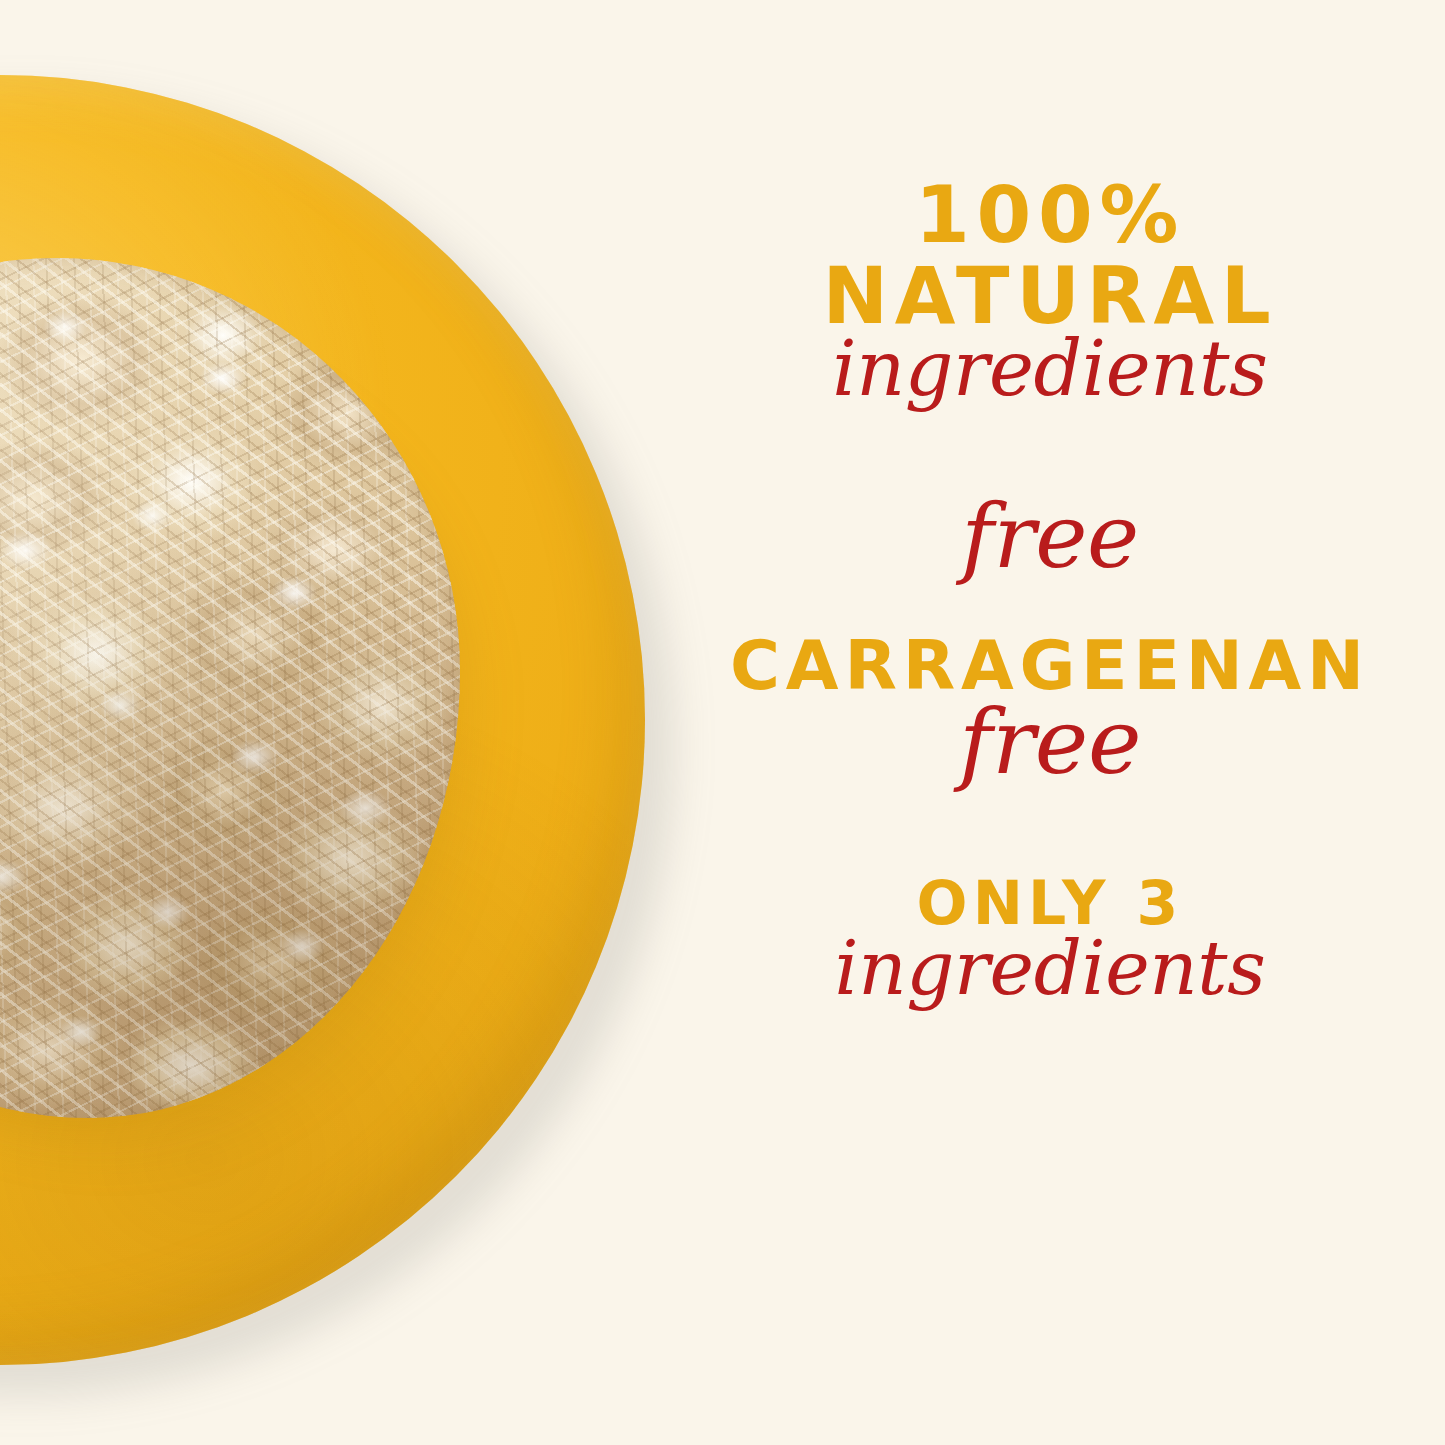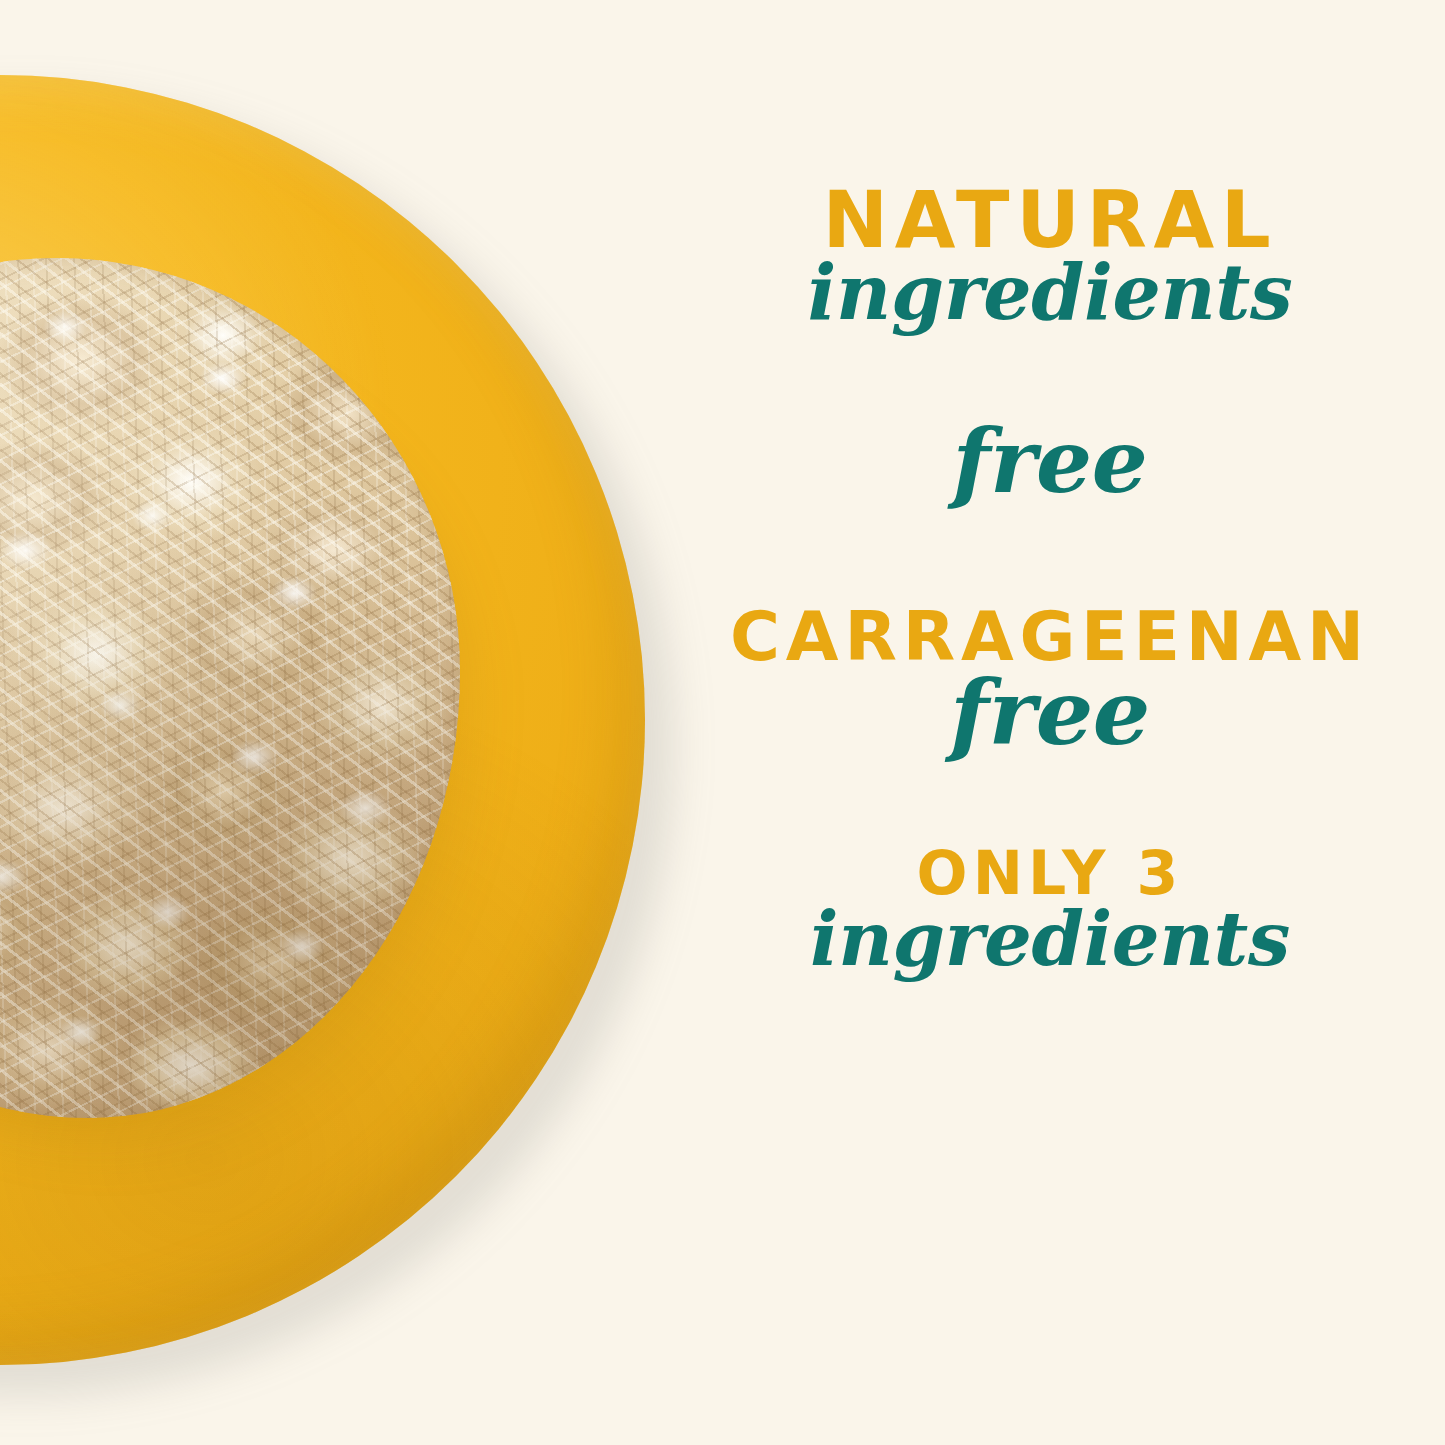--- a/index.html
+++ b/index.html
@@ -154,41 +154,41 @@
   }
   .claim{
     width:100%;
     text-align:center;
     display:flex;
     flex-direction:column;
     align-items:center;
   }
   .claim.c1{margin-top:28px;}
   .claim.c2{margin-top:88px;}
-  .claim.c3{margin-top:98px;}
+  .claim.c3{margin-top:52px;}
   .claim.c4{margin-top:88px;}
 
   .cap{
     color:#e9a812;
     font-family:"DejaVu Sans", sans-serif;
     font-weight:bold;
     letter-spacing:0.085em;
     line-height:0.96;
     text-transform:uppercase;
     white-space:nowrap;
   }
   .cap.l1{font-size:80px;}
   .cap.l2{font-size:80px; margin-top:4px;}
   .cap.one{font-size:80px;}
 
   .script{
-    color:#0f766e;
+    color:#b91c1c;
     font-family:"DejaVu Serif", "Liberation Serif", serif;
     font-style:italic;
-    font-weight:bold;
+    font-weight:normal;
     font-size:96px;
     line-height:1.0;
     letter-spacing:-0.005em;
     white-space:nowrap;
     margin-top:-2px;
   }
   .script.sm{font-size:92px;}
 </style>
 </head>
 <body>
@@ -208,20 +208,21 @@
         <div class="food-rice"></div>
         <div class="food-shade"></div>
         <div class="food-edge"></div>
       </div>
     </div>
   </div>
 
   <div class="claims">
 
     <div class="claim c1">
+      <div class="cap l1" style="font-size: 78.7289px;">100%</div>
       <div class="cap l2" style="font-size: 78.4008px;">NATURAL</div>
       <div class="script" style="font-size: 75.9989px;">ingredients</div>
     </div>
 
     <div class="claim c2">
       <div class="script sm" style="font-size: 88.2521px;">free</div>
     </div>
 
     <div class="claim c3">
       <div class="cap one" style="font-size: 68.146px;">CARRAGEENAN</div>

